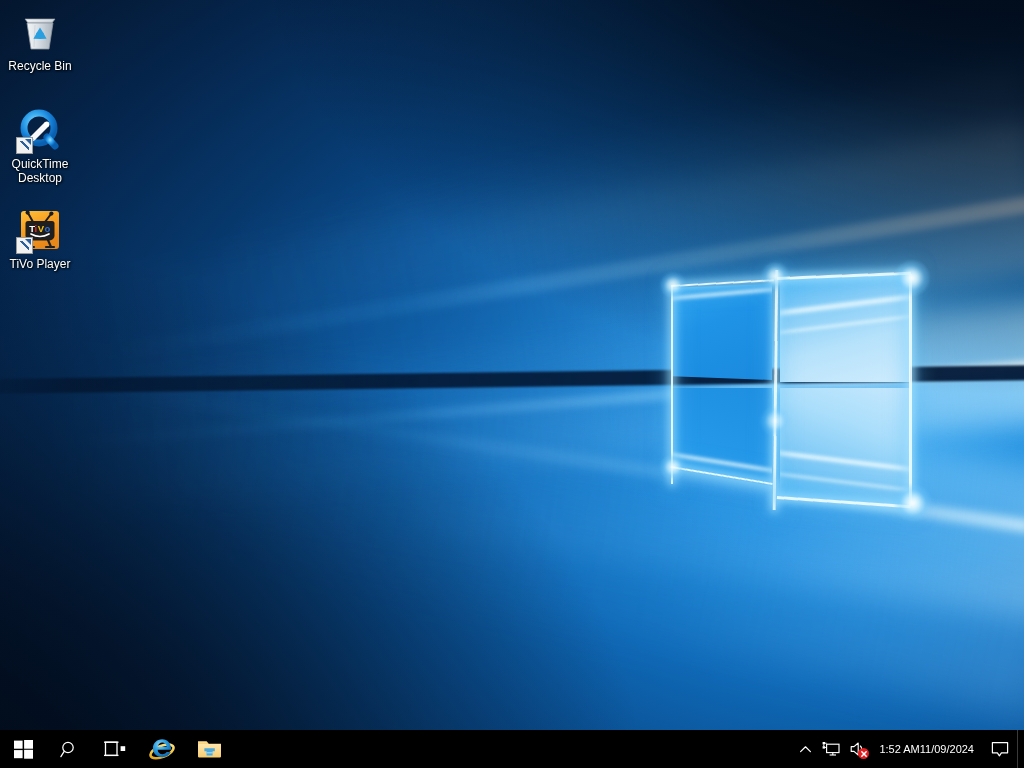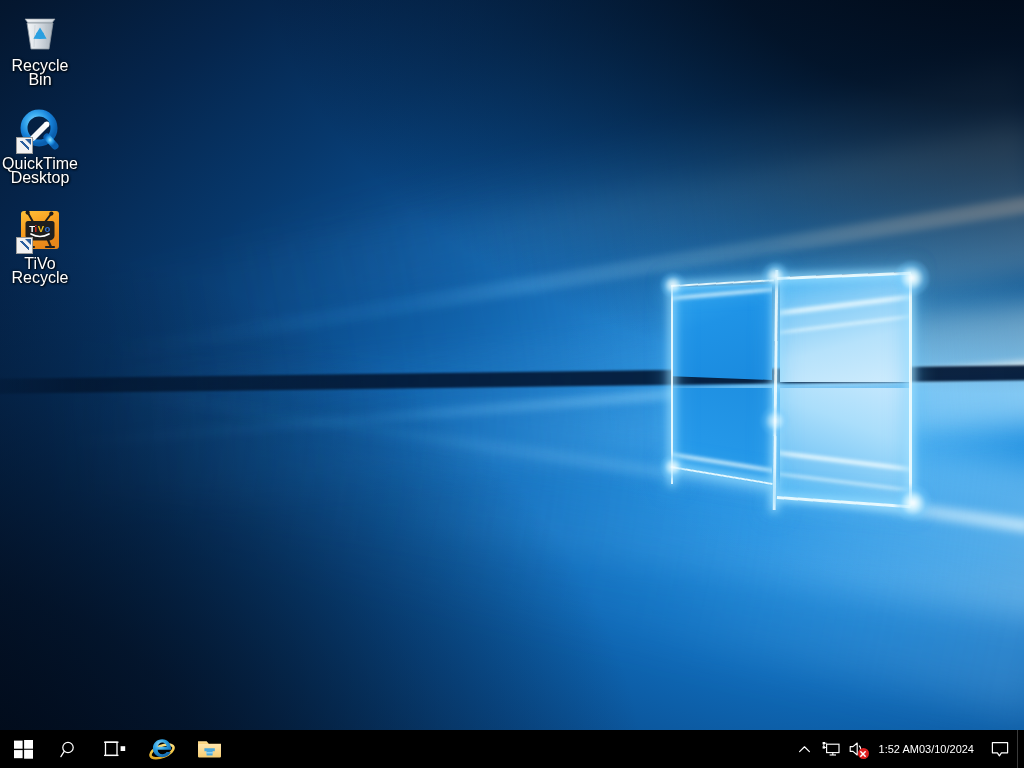--- a/index.html
+++ b/index.html
@@ -180,21 +180,21 @@
     user-select: none;
   }
   .desk-icon .glyph {
     width: 48px; height: 48px;
     margin: 0 auto;
     position: relative;
   }
   .desk-icon .label {
     margin-top: 3px;
     color: #ffffff;
-    font-size: 16px;
+    font-size: 12px;
     line-height: 14px;
     text-shadow: 0 0 3px rgba(0,0,0,0.95), 1px 1px 2px rgba(0,0,0,0.9);
     word-wrap: break-word;
   }
   
   .shortcut {
     position: absolute;
     left: 0; bottom: 0;
     width: 15px; height: 15px;
     background: #f2f2f2;
@@ -430,21 +430,21 @@
 
         <path d="M16,34 L13,41" stroke="#1f1f1f" stroke-width="2.2" stroke-linecap="round"></path>
         <path d="M32,34 L35,41" stroke="#1f1f1f" stroke-width="2.2" stroke-linecap="round"></path>
         <path d="M10,41 h8" stroke="#1f1f1f" stroke-width="2.2" stroke-linecap="round"></path>
         <path d="M30,41 h8" stroke="#1f1f1f" stroke-width="2.2" stroke-linecap="round"></path>
       </svg>
       <span class="shortcut">
           <span class="arrowhead"></span>
         </span>
     </div>
-    <div class="label">TiVo Recycle</div>
+    <div class="label">TiVo Player</div>
   </div>
 
   <div id="taskbar">
 
     <div class="tb-btn" id="tb-start">
       <svg width="19" height="19" viewBox="0 0 19 19">
         <rect x="0" y="0.6" width="8.6" height="8.1" fill="#ffffff"></rect>
         <rect x="10.1" y="0" width="8.9" height="8.7" fill="#ffffff"></rect>
         <rect x="0" y="10.1" width="8.6" height="8.1" fill="#ffffff"></rect>
         <rect x="10.1" y="9.8" width="8.9" height="8.9" fill="#ffffff"></rect>
@@ -541,21 +541,21 @@
         <span class="mute-x">
           <svg width="8" height="8" viewBox="0 0 8 8">
             <line x1="1.8" y1="1.8" x2="6.2" y2="6.2" stroke="#ffffff" stroke-width="1.5" stroke-linecap="round"></line>
             <line x1="6.2" y1="1.8" x2="1.8" y2="6.2" stroke="#ffffff" stroke-width="1.5" stroke-linecap="round"></line>
           </svg>
         </span>
       </div>
 
       <div id="tray-clock">
         <span>1:52 AM</span>
-        <span>03/10/2024</span>
+        <span>11/09/2024</span>
       </div>
 
       <div class="tray-btn" id="tray-action">
         <svg width="18" height="17" viewBox="0 0 18 17">
           <path d="M1.4,1.6 h15.2 v10.2 h-6.2 l-2.0,3.0 l-2.0,-3.0 h-5.0 z" fill="none" stroke="#ffffff" stroke-width="1.2" stroke-linejoin="round"></path>
         </svg>
       </div>
 
       <div id="tray-showdesktop"></div>
     </div>

